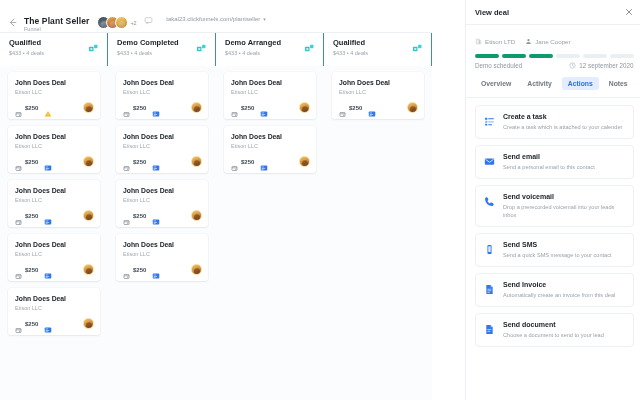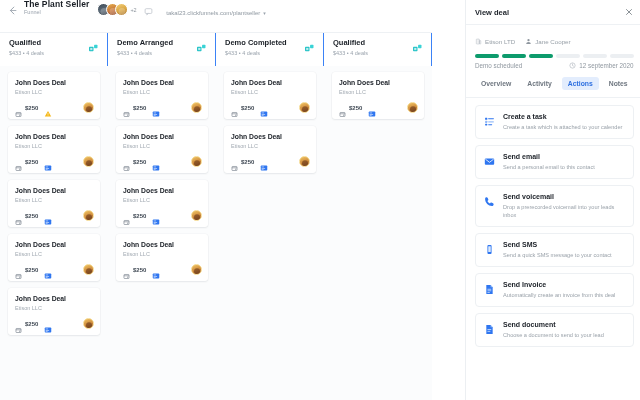--- a/index.html
+++ b/index.html
@@ -10,21 +10,21 @@
     overflow: hidden;
   }
   #app { position: relative; width: 640px; height: 400px; display: flex; }
 
   
   .board-area { width: 443px; height: 400px; background: #fbfcfd; display: flex; flex-direction: column; }
 
   
   .topbar {
     height: 25px; flex: 0 0 25px; background: #ffffff;
-    display: flex; align-items: flex-end; padding: 16px 6px;
+    display: flex; align-items: flex-start; padding: 16px 6px;
     position: relative;
   }
   .back-arrow { width: 12px; height: 12px; color: #9aa3ad; flex: 0 0 auto; display:flex; align-items:center; justify-content:center; }
   .fnl-block { margin-left: 6px; display: flex; flex-direction: column; justify-content: center; }
   .fnl-title { font-size: 8.5px; font-weight: bold; color: #1a1f26; line-height: 10px; letter-spacing: .1px; }
   .fnl-sub { font-size: 5.5px; color: #9aa3ad; line-height: 7px; }
   .avatars { margin-left: 8px; display: flex; align-items: center; }
   .av {
     width: 13px; height: 13px; border-radius: 50%;
     border: 1.2px solid #fff; margin-left: -4px;
@@ -153,33 +153,33 @@
           </div>
           <span class="ch-icon"><svg viewBox="0 0 16 16" width="11" height="11">
               <rect x="1.5" y="5.5" width="6.5" height="6.5" rx="1" fill="#25c3c7"></rect>
               <rect x="8.8" y="2.5" width="5" height="5" rx="1" fill="#38d3d6"></rect>
               <rect x="3.2" y="7.2" width="3.2" height="1.1" fill="#fff"></rect>
               <rect x="3.2" y="9.2" width="3.2" height="1.1" fill="#fff"></rect>
             </svg></span>
         </div>
         <div class="col-head">
           <div>
-            <div class="ch-name">Demo Arranged</div>
+            <div class="ch-name">Demo Completed</div>
             <div class="ch-meta">$433 • 4 deals</div>
           </div>
           <span class="ch-icon"><svg viewBox="0 0 16 16" width="11" height="11">
               <rect x="1.5" y="5.5" width="6.5" height="6.5" rx="1" fill="#25c3c7"></rect>
               <rect x="8.8" y="2.5" width="5" height="5" rx="1" fill="#38d3d6"></rect>
               <rect x="3.2" y="7.2" width="3.2" height="1.1" fill="#fff"></rect>
               <rect x="3.2" y="9.2" width="3.2" height="1.1" fill="#fff"></rect>
             </svg></span>
         </div>
         <div class="col-head">
           <div>
-            <div class="ch-name">Demo Completed</div>
+            <div class="ch-name">Demo Arranged</div>
             <div class="ch-meta">$433 • 4 deals</div>
           </div>
           <span class="ch-icon"><svg viewBox="0 0 16 16" width="11" height="11">
               <rect x="1.5" y="5.5" width="6.5" height="6.5" rx="1" fill="#25c3c7"></rect>
               <rect x="8.8" y="2.5" width="5" height="5" rx="1" fill="#38d3d6"></rect>
               <rect x="3.2" y="7.2" width="3.2" height="1.1" fill="#fff"></rect>
               <rect x="3.2" y="9.2" width="3.2" height="1.1" fill="#fff"></rect>
             </svg></span>
         </div>
         <div class="col-head">

